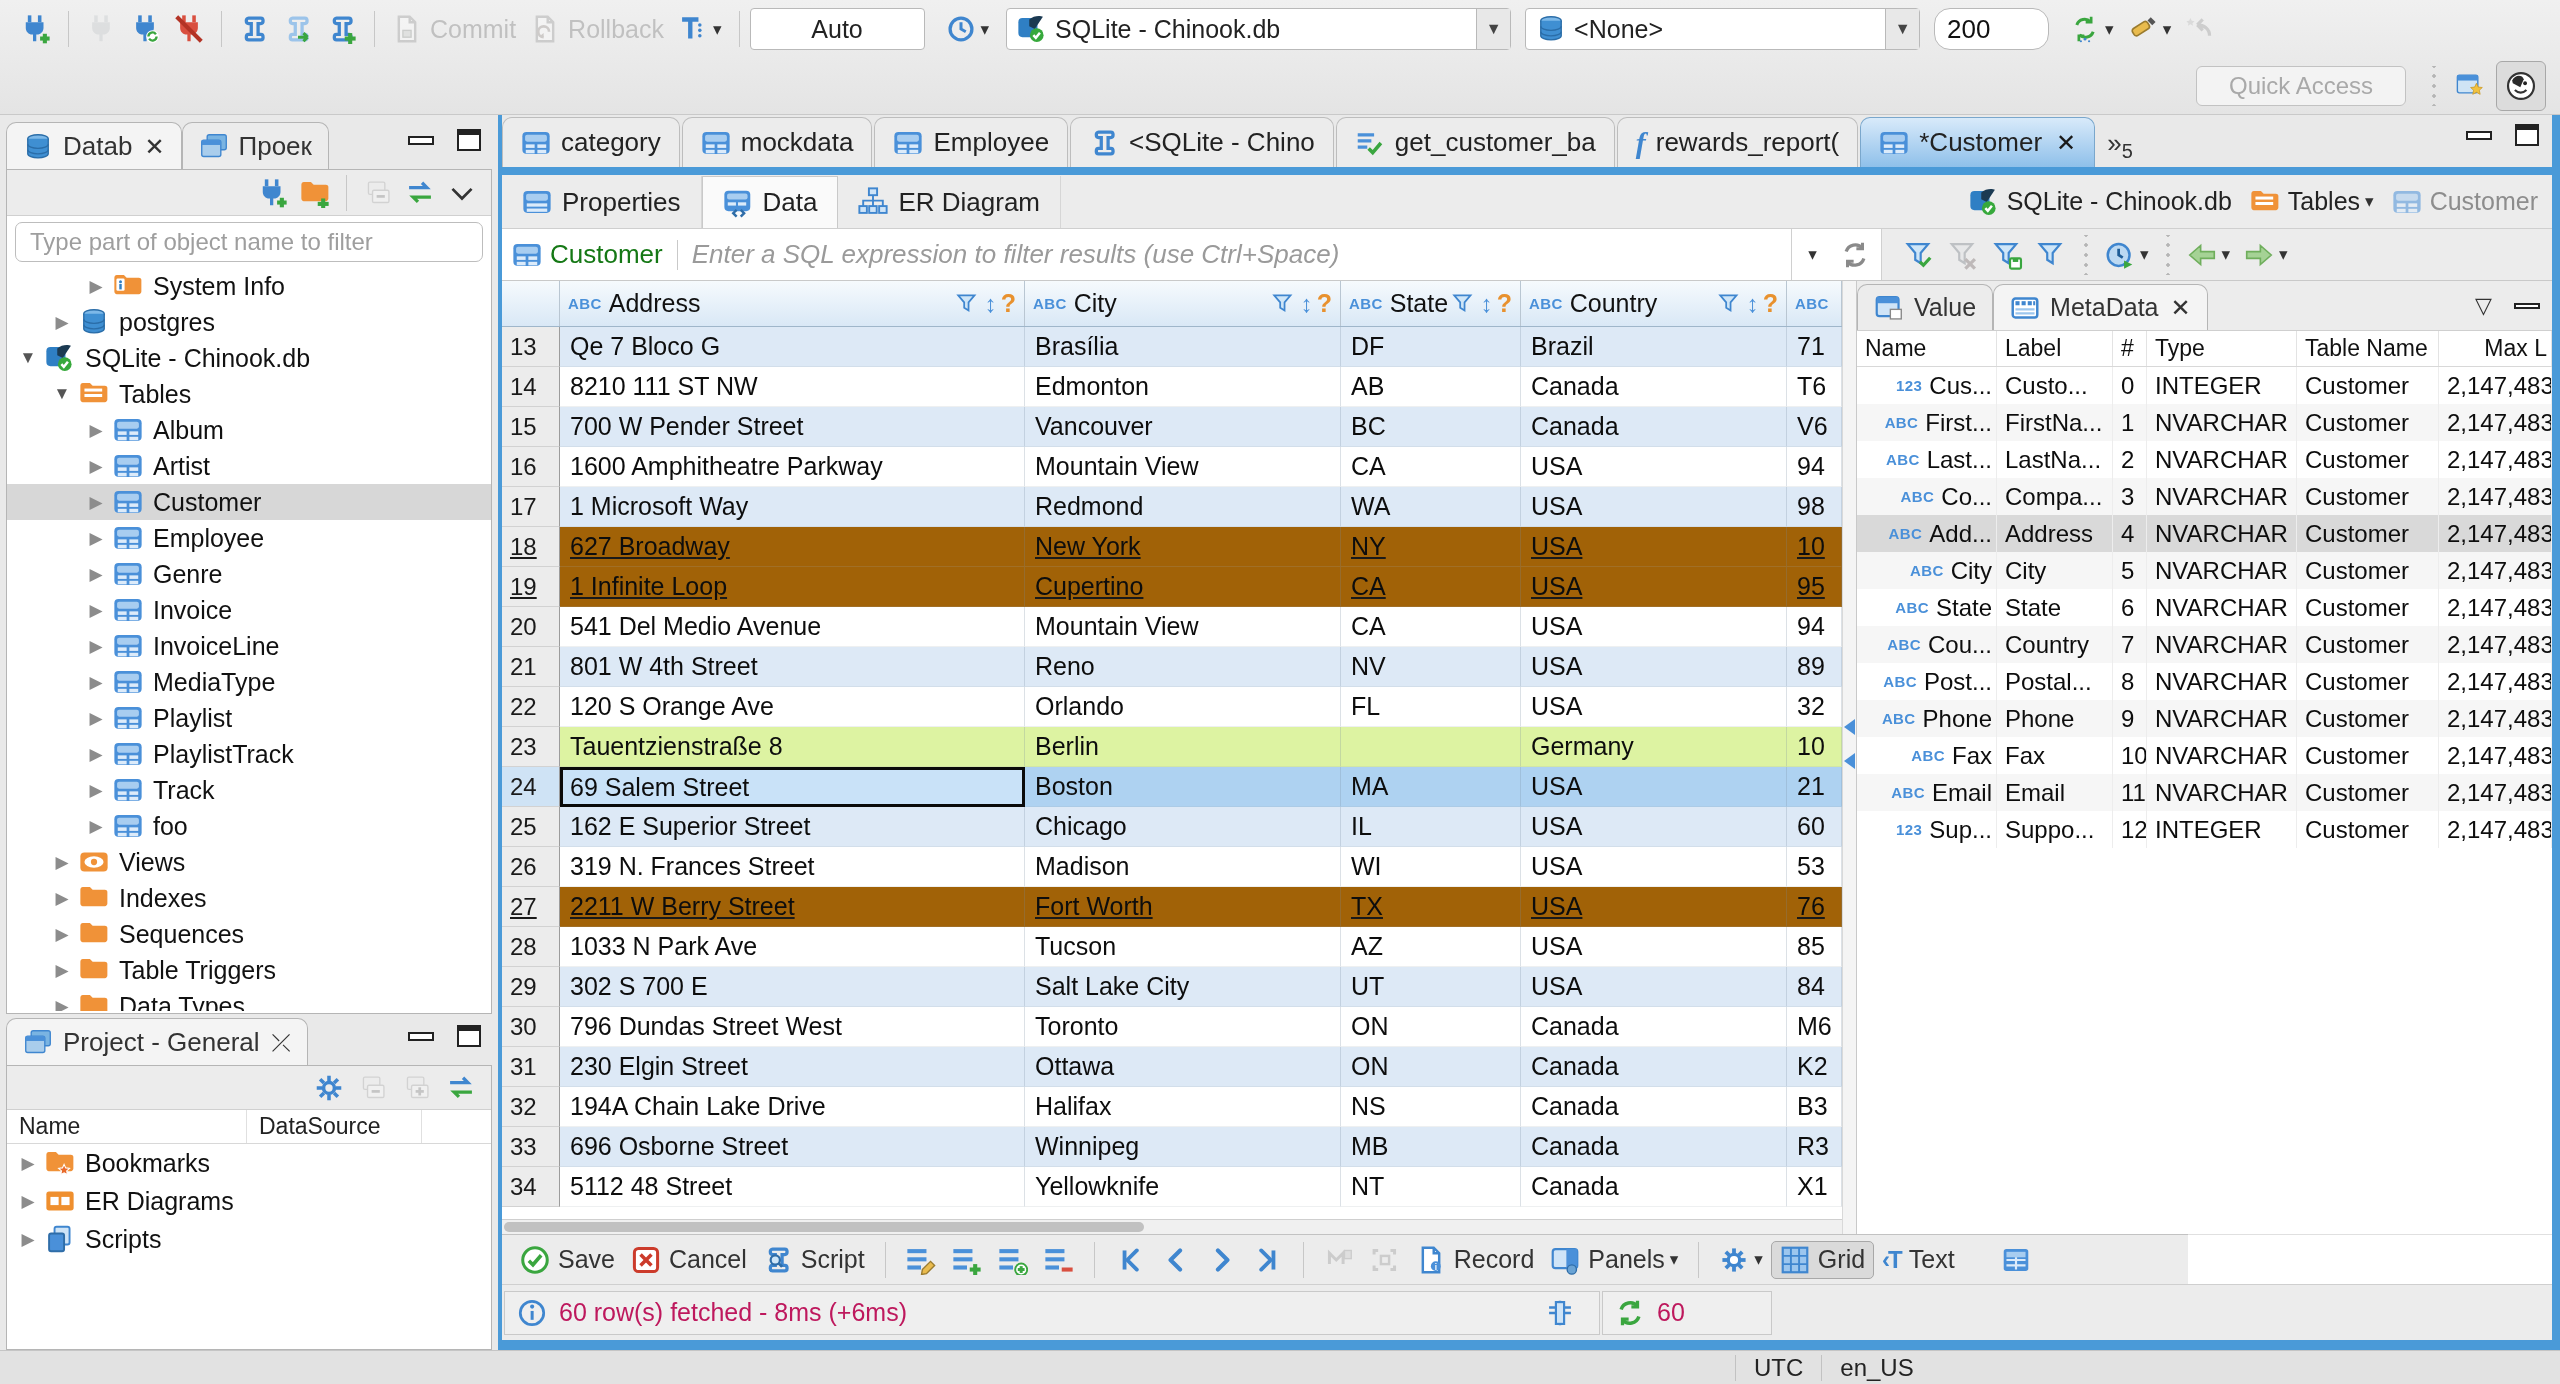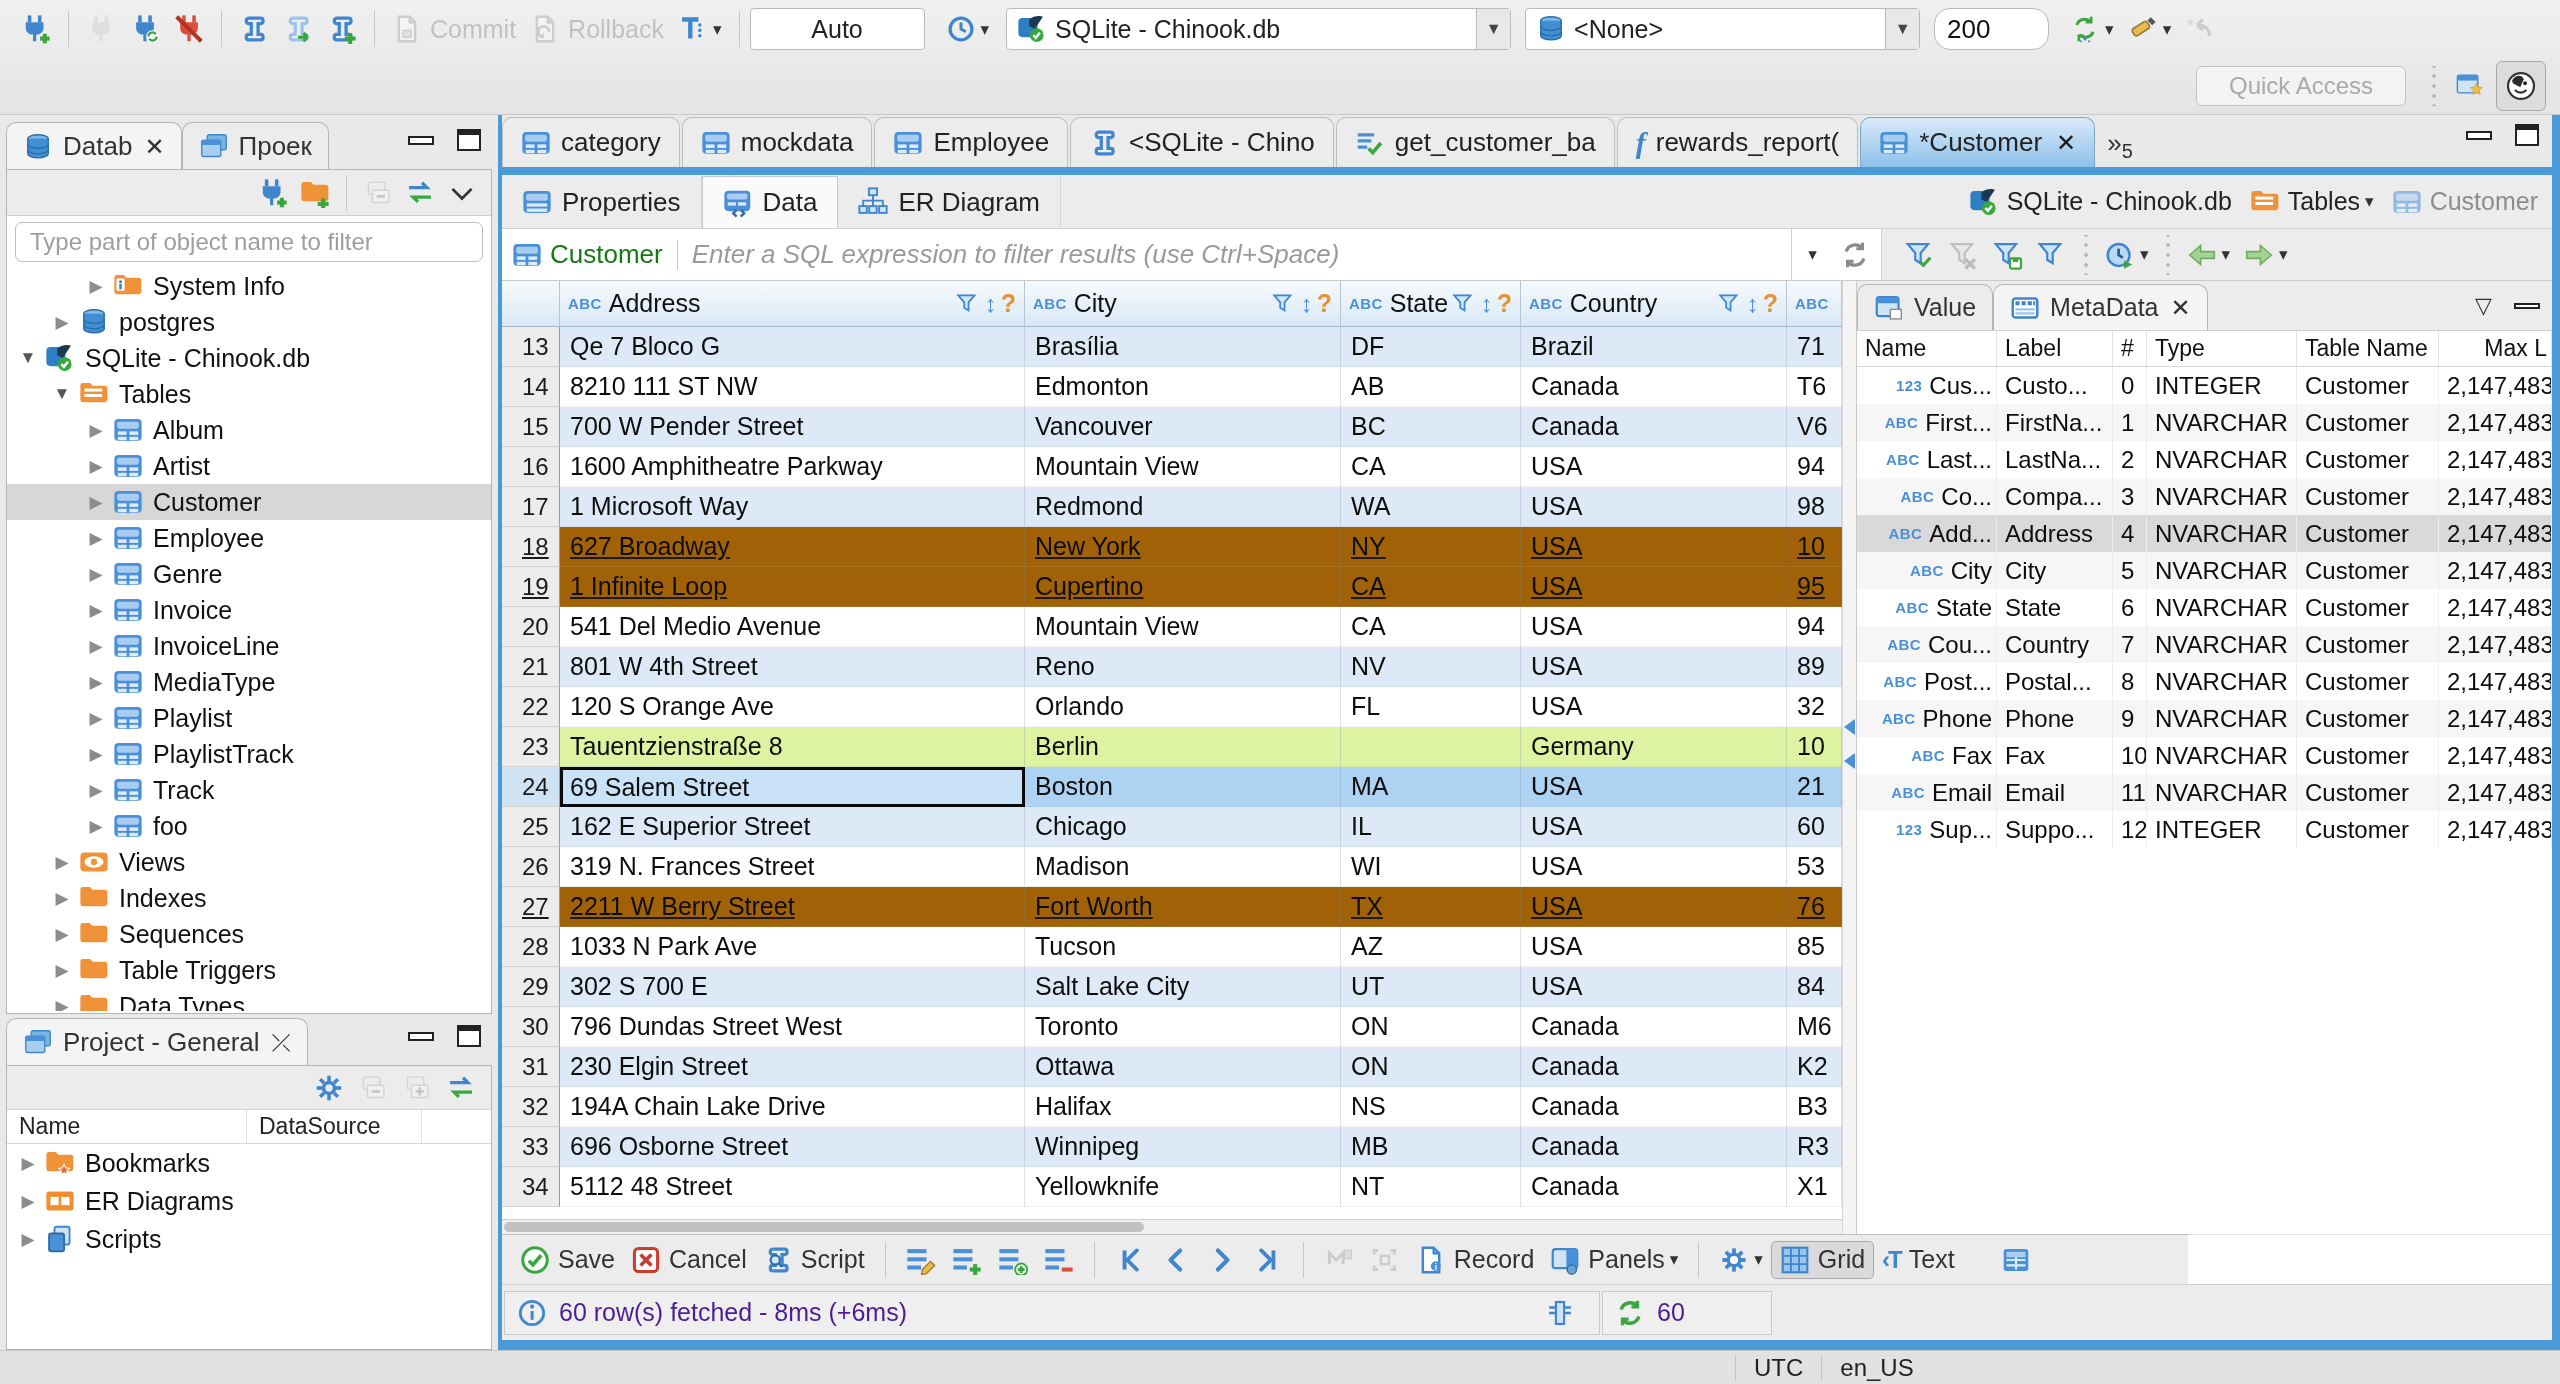--- a/index.html
+++ b/index.html
@@ -111,21 +111,21 @@
   #grid { width:1340px; flex:none; display:flex; flex-direction:column; overflow:hidden; }
   #ghead { display:flex; height:46px; background:linear-gradient(#f6fafd,#d9e8f6); border-bottom:1px solid #9fb6ca; flex:none; }
   .gh-gutter { width:58px; flex:none; border-right:1px solid #b9c6d2; }
   .gh { display:flex; align-items:center; padding:0 8px; border-right:1px solid #b9c6d2; font-size:25px; color:#111; overflow:hidden; white-space:nowrap; }
   .gh .flex { flex:1; }
   .gh .sort { color:#4a90d9; font-size:24px; margin:0 4px; }
   .gh .q { color:#e8912e; font-size:25px; font-weight:bold; }
   #grows { flex:1; overflow:hidden; }
   .grow { display:flex; height:40px; }
   .gut { width:58px; flex:none; background:#ececec; border-right:1px solid #9c9c9c; border-bottom:1px solid #d2d2d2;
-         font-size:24px; color:#1a1a1a; display:flex; align-items:center; padding-left:20px; }
+         font-size:24px; color:#1a1a1a; display:flex; align-items:center; padding-left:8px; }
   .cell { display:flex; align-items:center; padding:0 10px; font-size:25px; color:#0d0d0d;
           border-right:1px solid rgba(120,140,160,.25); border-bottom:1px solid rgba(160,170,180,.18);
           white-space:nowrap; overflow:hidden; }
   .grow.white { background:#fff; }
   .grow.alt   { background:#dde9f6; }
   .grow.red   { background:#a16207;text-decoration:underline; }
   .grow.green { background:#ddf3a2; }
   .grow.sel   { background:#aed2f1; }
   .grow.sel .gut { background:#cfe3f5; }
   .cell.focused { background:#c9e2f8; border:3px solid #0a0a0a; padding:0 7px; }
@@ -148,21 +148,21 @@
   .mcell.name { justify-content:flex-end; padding-right:4px; }
 
   
   #btoolbar-row { height:50px; flex:none; display:flex; background:#fff; }
   #btoolbar { width:1686px; flex:none; display:flex; align-items:center; background:#ececec;
               border-top:1px solid #c2c2c2; padding-left:10px; }
   #btoolbar .tbtn { color:#333; padding:3px 8px; }
   #btoolbar .tbtn.active { background:#dadada; border:1px solid #a8a8a8; border-radius:5px; }
   #btoolbar .tsep { margin:0 12px; }
   #statusrow { height:56px; flex:none; display:flex; align-items:center; background:#ececec; border-top:1px solid #cfcfcf; padding-left:2px; }
-  .statcell { height:44px; border:1px solid #c9c9c9; background:#efefef; display:flex; align-items:center; padding:0 12px; font-size:25px; color:#4c1d95; }
+  .statcell { height:44px; border:1px solid #c9c9c9; background:#efefef; display:flex; align-items:center; padding:0 12px; font-size:25px; color:#be185d; }
   #stat-msg { width:1096px; justify-content:space-between; }
   #stat-msg .left { display:flex; align-items:center; }
   #stat-msg .icon { margin-right:12px; }
   #stat-refresh { width:170px; margin-left:2px; }
   #stat-refresh .icon { margin-right:12px; }
 
   
   #winstatus { position:absolute; left:0; bottom:0; width:2560px; height:34px; background:#e2e2e2;
                border-top:1px solid #c5c5c5; display:flex; align-items:center; font-size:24px; color:#222; }
   #winstatus .wsep { width:1px; height:26px; background:#c2c2c2; }

